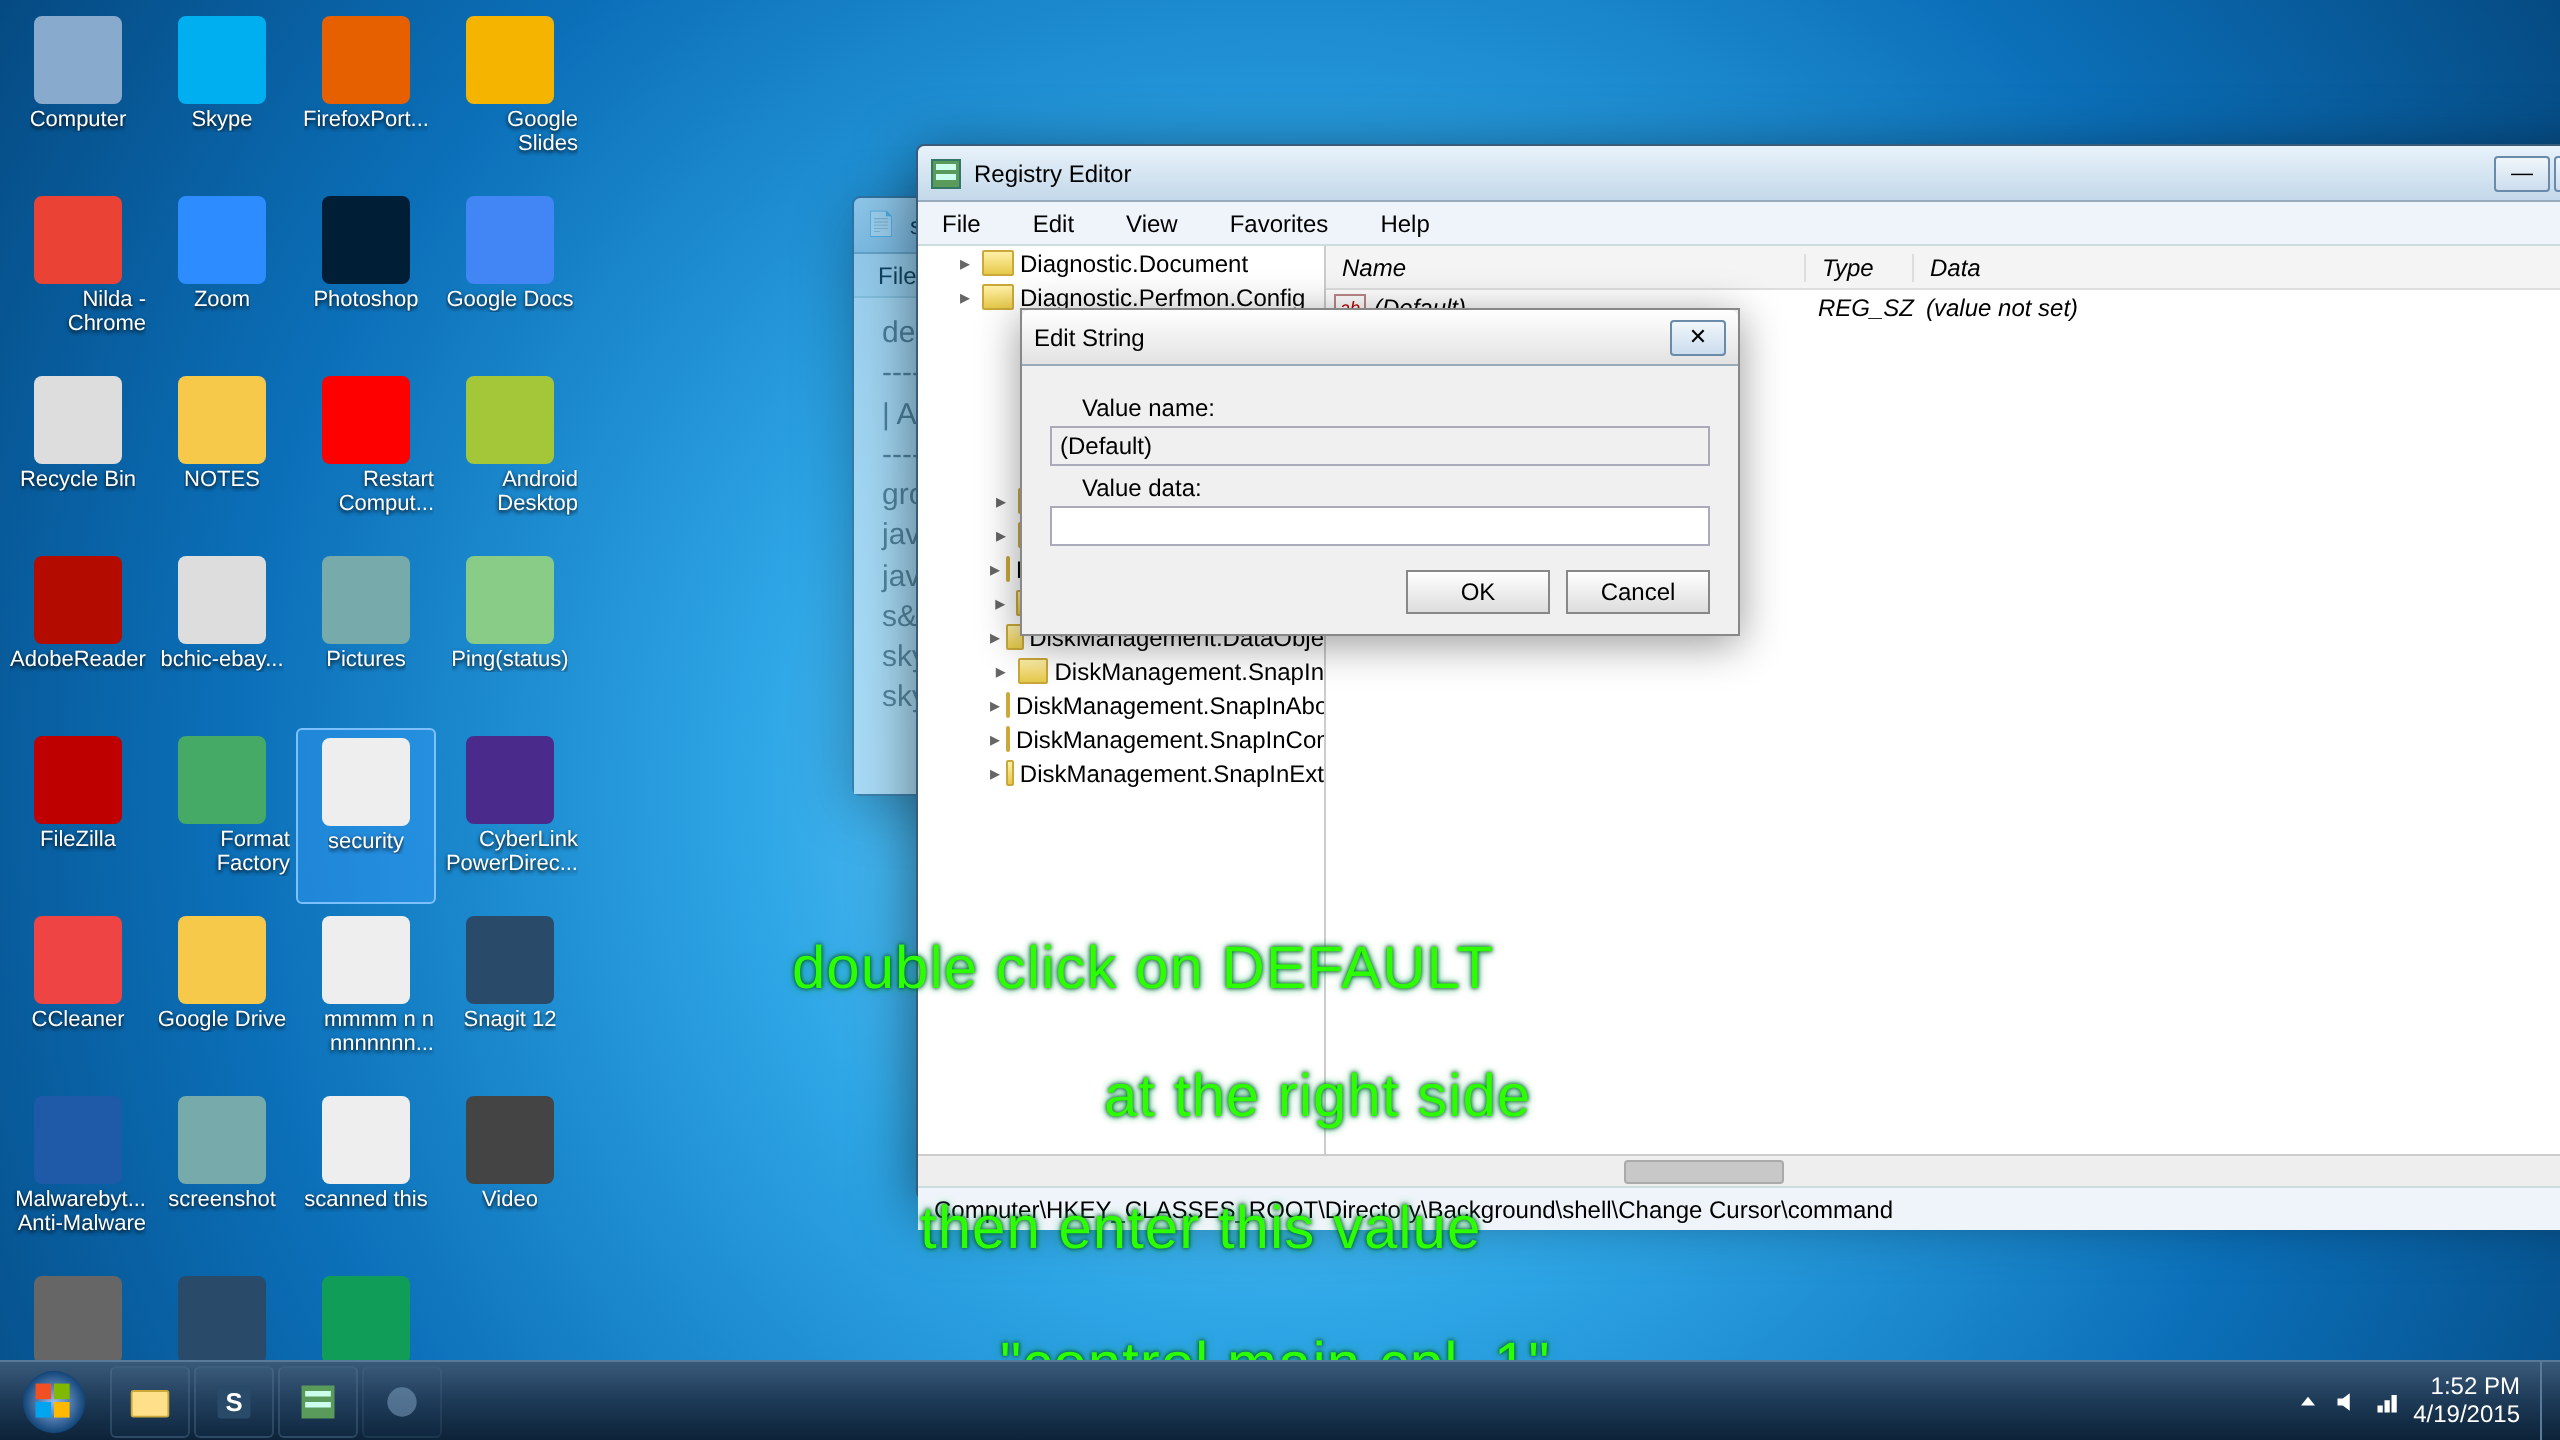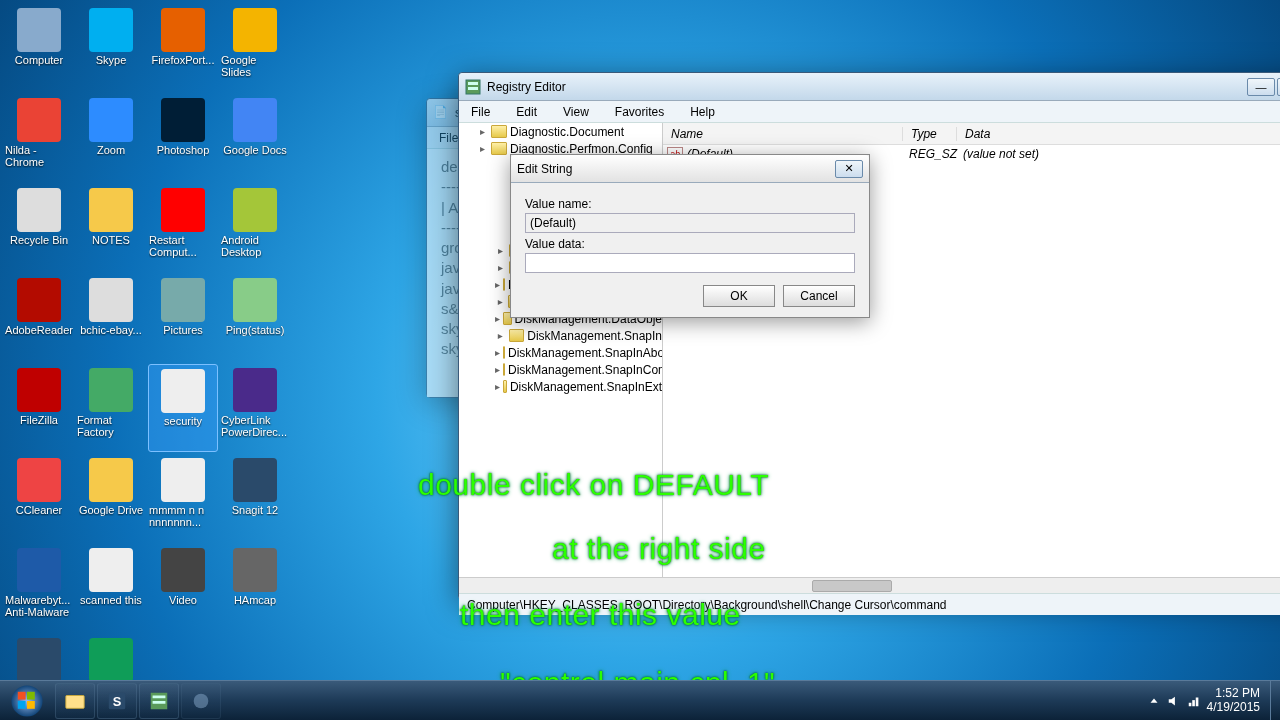--- a/index.html
+++ b/index.html
@@ -17,21 +17,21 @@
   .taskbtn svg { width: 22px; height: 22px; }
   #tray { margin-left: auto; display:flex; align-items:center; gap:6px; padding:0 10px; height:100%; }
   #tray .row { display:flex; flex-direction:column; align-items:flex-end; line-height:1.1; }
   #tray svg { width:14px;height:14px; fill:#fff; }
   #showdesk { width:10px; height:40px; border-left:1px solid #5a7a9a; }
   
   #desktop { position:absolute; top:4px; left:4px; display:grid;
              grid-template-columns: repeat(4, 70px); grid-auto-rows: 88px;
              gap: 2px 2px; }
   .dicon { width:70px; display:flex; flex-direction:column; align-items:center;
-           color:#fff; font-size:11px; text-align:left; text-shadow:0 1px 2px #000;
+           color:#fff; font-size:11px; text-align:right; text-shadow:0 1px 2px #000;
            padding-top:4px; cursor:pointer; }
   .dicon .box { width:44px; height:44px; display:flex; align-items:center; justify-content:center;
                 border-radius:4px; margin-bottom:2px;}
   .dicon.selected { background:#3aa0ff66; border:1px solid #7cc0ff; border-radius:3px; }
   .dicon span { display:block; max-width:68px; overflow:hidden; }
   
   .window { position:absolute; border:1px solid #3a5a7a; border-radius:4px;
             background:#cde4f2; box-shadow:0 6px 30px rgba(0,0,0,.5); }
   .titlebar { height:28px; background:linear-gradient(to bottom,#e8f2fa,#c3d8ea);
               display:flex; align-items:center; padding:0 6px; border-bottom:1px solid #9ab;
@@ -61,21 +61,21 @@
                   font-size:9px;color:#b00;border:1px solid #b88;margin-right:4px;}
   #status { height:22px; background:#eef4f9; border-top:1px solid #cdd; font-size:12px;
             padding:2px 8px; display:flex; align-items:center; }
   .hscroll { height:16px; background:#eee; border-top:1px solid #ccc; position:relative;}
   .hscroll .thumb{position:absolute;left:40%;top:2px;height:12px;width:80px;background:#c8c8c8;border:1px solid #aaa;border-radius:2px;}
   
   .dialog { position:absolute; background:#f0f0f0; border:1px solid #888;
             box-shadow:0 4px 20px rgba(0,0,0,.4); font-size:12px; }
   .dialog .titlebar{background:linear-gradient(to bottom,#fff,#e2e2e2);}
   .dialog .body{padding:10px 14px;}
-  .dialog label{display:block;margin:4px 0 2px;}
+  .dialog label{display:block;margin:4px 16px 2px;}
   .dialog input[type=text]{width:330px;padding:2px 4px;border:1px solid #aab;font-size:12px;}
   .dialog .dlgbtns{display:flex;justify-content:flex-end;gap:8px;margin-top:12px;}
   .dialog button{width:72px;height:22px;border:1px solid #888;background:linear-gradient(to bottom,#fff,#ddd);font-size:12px;cursor:pointer;}
   
   #notepad { opacity:.55; }
   #notepad .npbody{background:#fff;height:calc(100% - 28px - 22px);padding:8px 14px;font-family:Consolas,monospace;font-size:15px;color:#666;line-height:1.35;}
   .hr{color:#666;}
   
   .caption{position:absolute;color:#2bff00;text-shadow:0 0 4px #0a5,0 0 2px #000;font-size:30px;
            font-style:normal;font-weight:500;letter-spacing:.5px;}
@@ -176,20 +176,24 @@
       <div class="box" style="background:#eee"></div>
       <span>mmmm n n nnnnnnn...</span>
     </div>
     <div class="dicon">
       <div class="box" style="background:#2a4a6a"></div>
       <span>Snagit 12</span>
     </div>
     <div class="dicon">
       <div class="box" style="background:#1e5aa8"></div>
       <span>Malwarebyt... Anti-Malware</span>
+    </div>
+    <div class="dicon">
+      <div class="box" style="background:#7aa"></div>
+      <span>screenshot</span>
     </div>
     <div class="dicon">
       <div class="box" style="background:#eee"></div>
       <span>scanned this</span>
     </div>
     <div class="dicon">
       <div class="box" style="background:#444"></div>
       <span>Video</span>
     </div>
     <div class="dicon">
@@ -400,21 +404,21 @@
     <input type="text" readonly="" style="background: rgb(240, 240, 240);" value="(Default)">
     <label>Value data:</label>
     <input type="text" value="" style="">
     <div class="dlgbtns">
       <button>OK</button>
       <button>Cancel</button>
     </div>
   </div>
 </div>
 
-<div class="caption" style="left:418px; top:468px;">double click on DEFAULT</div>
+<div class="caption" style="left:396px; top:468px;">double click on DEFAULT</div>
 <div class="caption" style="left:552px; top:532px;">at the right side</div>
 <div class="caption" style="left:460px; top:598px;">then enter this value</div>
 <div class="caption" style="left:500px; top:666px;">"control main.cpl,,1"</div>
 
 <div id="taskbar">
   <div id="start">
     <svg viewBox="0 0 48 48">
         <circle cx="24" cy="24" r="22" fill="url(#g)"></circle>
         <defs>
           <radialGradient id="g">

